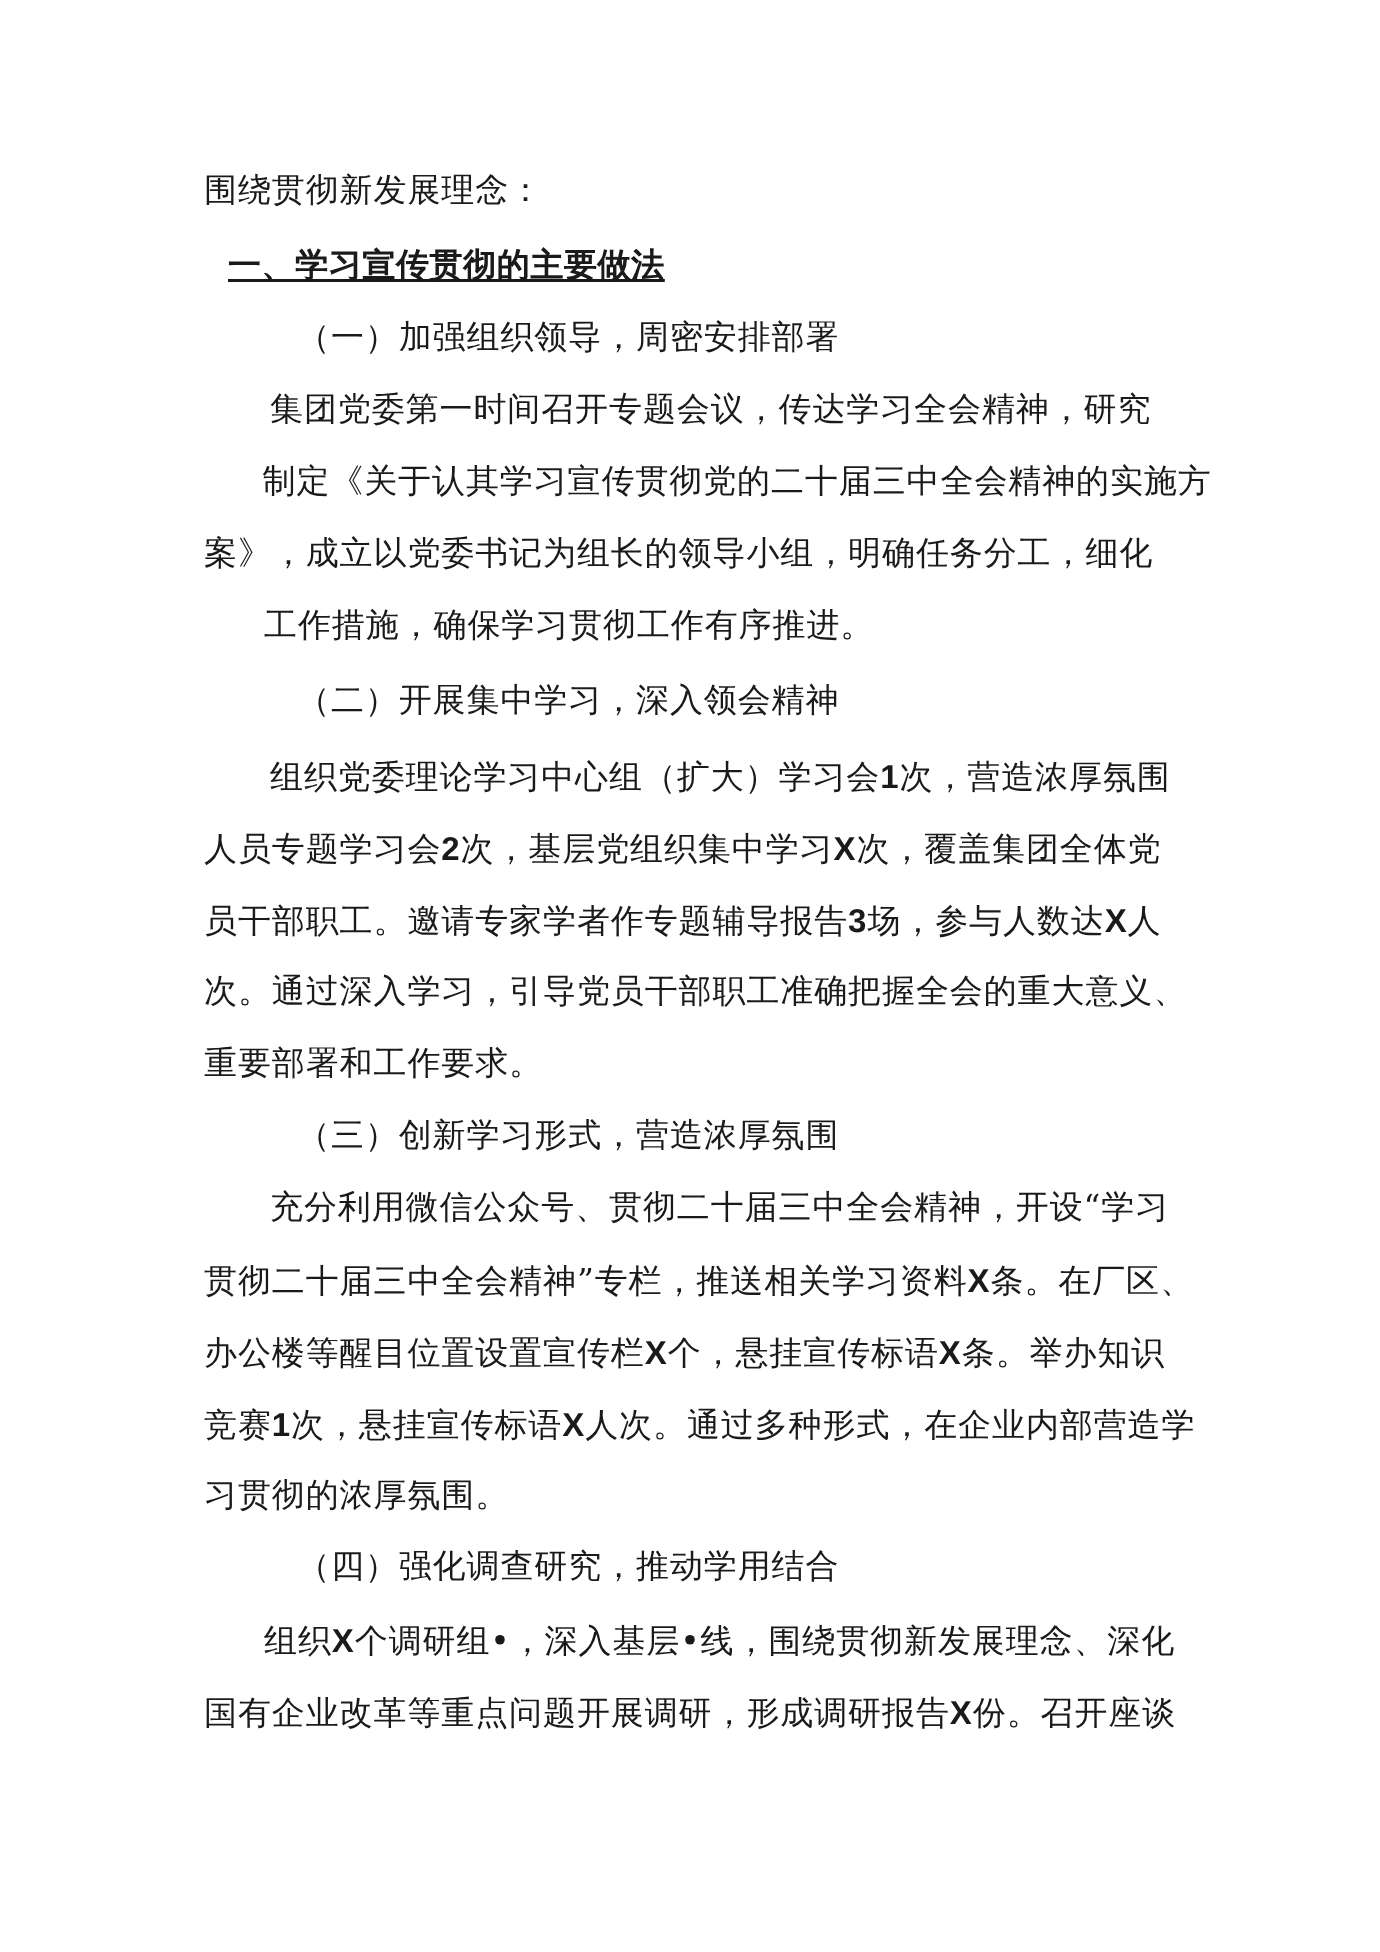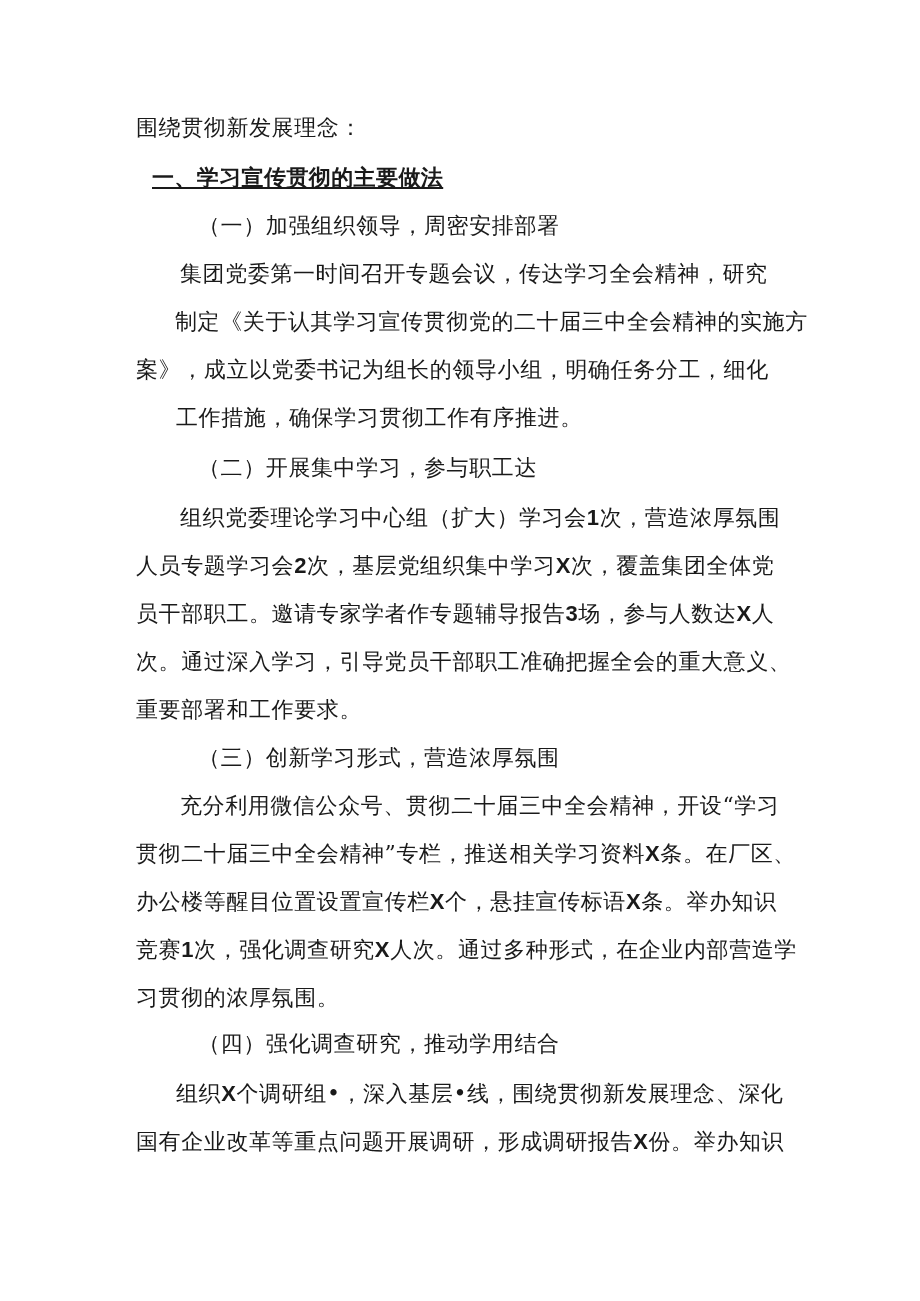--- a/index.html
+++ b/index.html
@@ -50,21 +50,21 @@
   <div class="line" style="top:0px; left:0px;">围绕贯彻新发展理念：</div>
 
   <div class="line heading1" style="top:50px; left:16px;">一、学习宣传贯彻的主要做法</div>
 
   <div class="line" style="top:98px; left:62px;">（一）加强组织领导，周密安排部署</div>
   <div class="line" style="top:146px; left:44px;">集团党委第一时间召开专题会议，传达学习全会精神，研究</div>
   <div class="line" style="top:194px; left:0px;margin-left:39px;">制定《关于认其学习宣传贯彻党的二十届三中全会精神的实施方</div>
   <div class="line" style="top:242px; left:0px;">案》，成立以党委书记为组长的领导小组，明确任务分工，细化</div>
   <div class="line" style="top:290px; left:0px;margin-left:40px;">工作措施，确保学习贯彻工作有序推进。</div>
 
-  <div class="line" style="top:340px; left:62px;">（二）开展集中学习，参与职工达</div>
+  <div class="line" style="top:340px; left:62px;">（二）开展集中学习，深入领会精神</div>
   <div class="line" style="top:390px; left:44px;">
     <span>组织党委理论学习中心组（扩大）学习会</span><span class="b">1</span><span>次，营造浓厚氛围</span>
   </div>
   <div class="line" style="top:438px; left:0px;">
     <span>人员专题学习会</span><span class="b">2</span><span>次，基层党组织集中学习</span><span class="b">X</span><span>次，覆盖集团全体党</span>
   </div>
   <div class="line" style="top:486px; left:0px;">
     <span>员干部职工。邀请专家学者作专题辅导报告</span><span class="b">3</span><span>场，参与人数达</span><span class="b">X</span><span>人</span>
   </div>
   <div class="line" style="top:534px; left:0px;text-align:right;">次。通过深入学习，引导党员干部职工准确把握全会的重大意义、</div>
@@ -72,24 +72,24 @@
 
   <div class="line" style="top:630px; left:62px;">（三）创新学习形式，营造浓厚氛围</div>
   <div class="line" style="top:678px; left:44px;">充分利用微信公众号、贯彻二十届三中全会精神，开设“学习</div>
   <div class="line" style="top:726px; left:0px;">
     <span>贯彻二十届三中全会精神”专栏，推送相关学习资料</span><span class="b">X</span><span>条。在厂区、</span>
   </div>
   <div class="line" style="top:774px; left:0px;">
     <span>办公楼等醒目位置设置宣传栏</span><span class="b">X</span><span>个，悬挂宣传标语</span><span class="b">X</span><span>条。举办知识</span>
   </div>
   <div class="line" style="top:822px; left:0px;">
-    <span>竞赛</span><span class="b">1</span><span>次，强化调查研究</span><span class="b">X</span><span>人次。通过多种形式，在企业内部营造学</span>
+    <span>竞赛</span><span class="b">1</span><span>次，悬挂宣传标语</span><span class="b">X</span><span>人次。通过多种形式，在企业内部营造学</span>
   </div>
   <div class="line" style="top:870px; left:0px;">习贯彻的浓厚氛围。</div>
 
   <div class="line" style="top:918px; left:62px;font-family:Liberation Mono, monospace;">（四）强化调查研究，推动学用结合</div>
   <div class="line" style="top:966px; left:40px;">
     <span>组织</span><span class="b">X</span><span>个调研组•，深入基层•线，围绕贯彻新发展理念、深化</span>
   </div>
   <div class="line" style="top:1014px; left:0px;">
-    <span>国有企业改革等重点问题开展调研，形成调研报告</span><span class="b">X</span><span>份。举办知识</span>
+    <span>国有企业改革等重点问题开展调研，形成调研报告</span><span class="b">X</span><span>份。召开座谈</span>
   </div>
 </div>
 
 </body></html>

